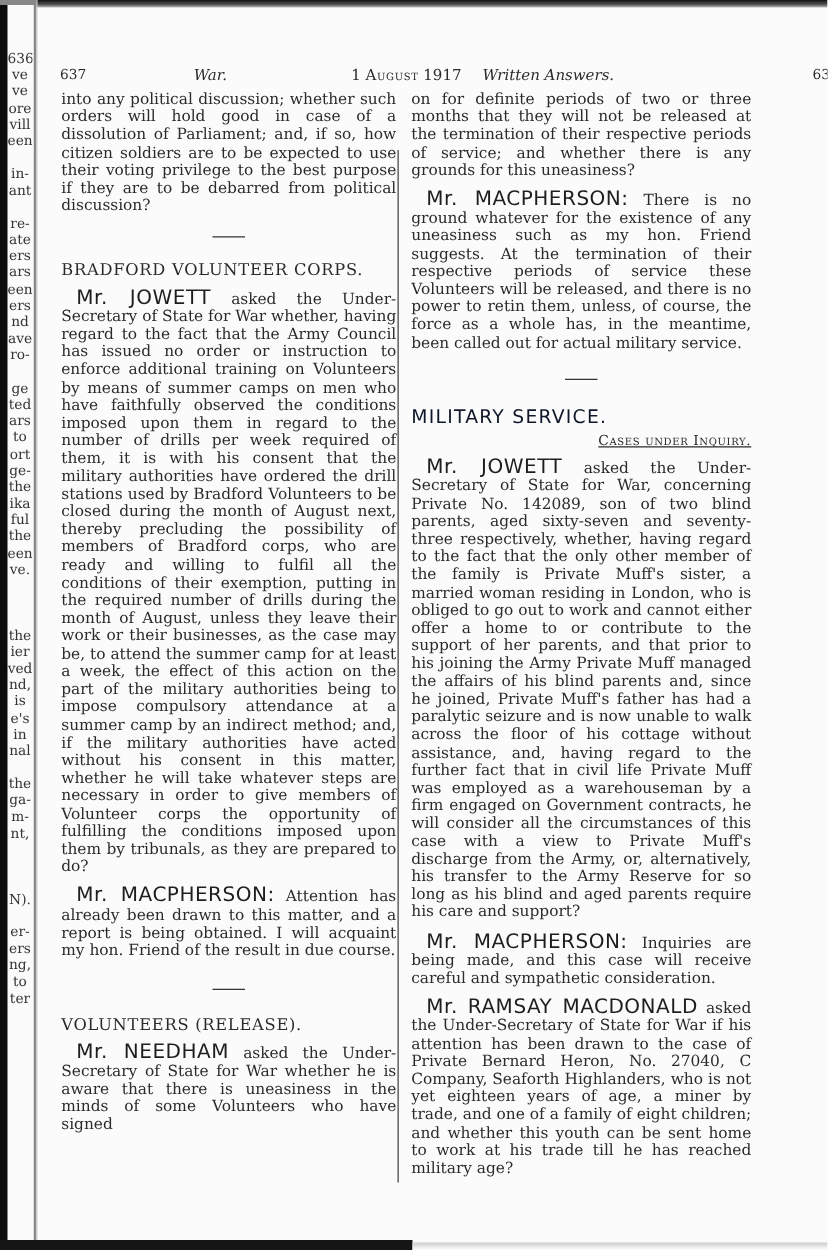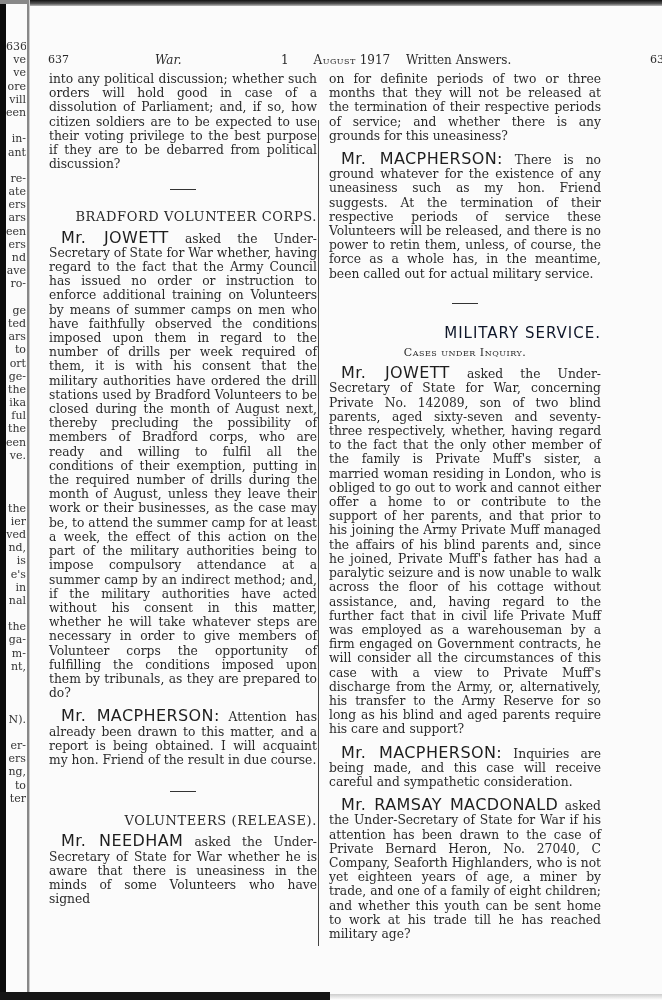--- a/index.html
+++ b/index.html
@@ -8,46 +8,46 @@
     background:#fbfbfb;
     font-family:"DejaVu Serif", "Liberation Serif", serif;
     color:#2a2a2a;
   }
   .top-edge { position:absolute; left:28px; top:0; width:634px; height:6px;
     background:linear-gradient(#111, #555 60%, #bbb); }
   .top-edge-left { position:absolute; left:0; top:0; width:28px; height:4px; background:#888; }
   .bottom-edge { position:absolute; left:0; top:992px; width:330px; height:8px; background:#151515; }
   .bottom-edge2 { position:absolute; left:330px; top:994px; width:332px; height:6px; background:linear-gradient(#ccc,#fff); }
   .left-strip { position:absolute; left:0; top:0; width:6px; height:1000px; background:#0c0c0c; }
-  .prev-page { position:absolute; left:6px; top:40px; width:20px; font-size:11px; line-height:13.2px; color:#333; text-align:right; white-space:nowrap; overflow:hidden; }
+  .prev-page { position:absolute; left:6px; top:40px; width:20px; font-size:11px; line-height:13.2px; color:#333; text-align:center; white-space:nowrap; overflow:hidden; }
   .prev-page div { height:13.2px; }
   .gutter { position:absolute; left:27px; top:0; width:2px; height:1000px; background:#888; }
   .gutter2 { position:absolute; left:29px; top:0; width:1px; height:1000px; background:#ccc; }
 
   .header { position:absolute; top:53px; left:48px; width:600px; height:16px; font-size:12px; }
   .header span { position:absolute; top:0; white-space:nowrap; }
   .hdr-left-num { left:0; font-size:11px; }
   .hdr-war { left:107px; font-style:italic; }
   .hdr-date { left:233px; }
-  .hdr-date .sc { font-variant:small-caps; letter-spacing:0.5px;margin-left:21px; }
-  .hdr-written { left:358px; }
+  .hdr-date .sc { font-variant:small-caps; letter-spacing:0.5px; }
+  .hdr-written { left:338px; font-style:italic; }
   .hdr-right-num { left:602px; font-size:11px; }
 
   .col { position:absolute; top:72px; width:268px; font-size:12.3px; line-height:14.2px; }
   .col-left { left:49px; }
   .col-right { left:329px; width:272px; }
   .col p { margin:0 0 9px 0; text-align:justify; text-align-last:left; hyphens:manual; }
   .col p.first { text-indent:0; }
   .col p.ind { text-indent:12px; }
   .speaker { font-family:"DejaVu Sans", "Liberation Sans", sans-serif; font-weight:normal; font-size:16px; letter-spacing:0.4px; color:#1e1e1e; }
   .divider-rule { position:absolute; left:318px; top:120px; width:1px; height:826px; background:#444; }
   .sep { width:26px; height:1px; background:#333; margin:18px auto 20px auto; }
-  .section-title { text-align:right; font-size:13px; letter-spacing:0.6px; margin:12px 0 6px 0; }
+  .section-title { text-align:left; font-size:13px; letter-spacing:0.6px; margin:12px 0 6px 0; }
   .section-title.sans { font-family:"DejaVu Sans", "Liberation Sans", sans-serif; font-size:15px; letter-spacing:1px; color:#0f172a; margin-bottom:6px; }
-  .subtitle { text-align:center; font-size:11px; font-variant:small-caps; letter-spacing:0.5px; margin:0 0 6px 0; }
+  .subtitle { text-align:right; font-size:11px; font-variant:small-caps; letter-spacing:0.5px; margin:0 0 6px 0;text-decoration:underline; }
 </style>
 </head>
 <body>
 
 <div class="left-strip"></div>
 <div class="top-edge-left"></div>
 <div class="top-edge"></div>
 <div class="gutter"></div>
 <div class="gutter2"></div>
 <div class="bottom-edge"></div>

